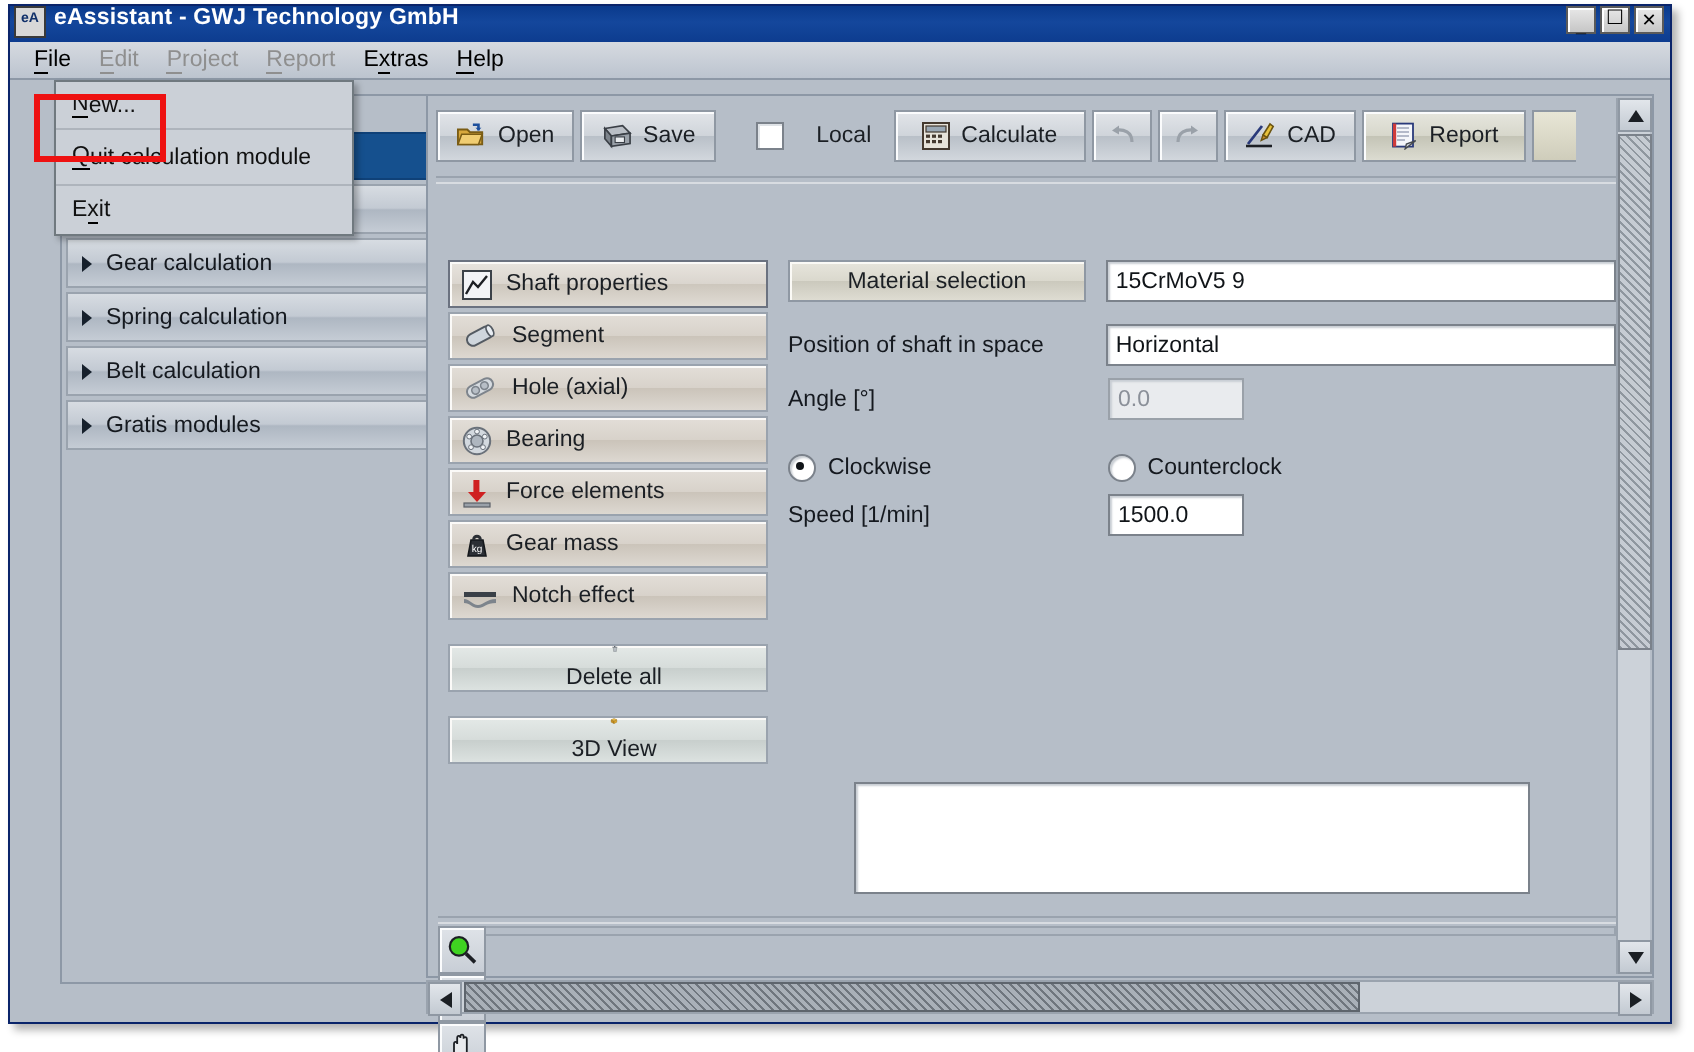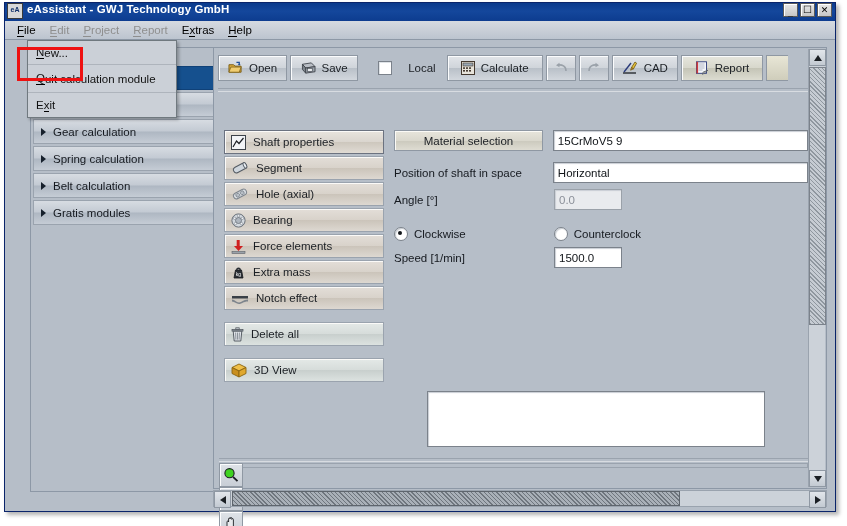--- a/index.html
+++ b/index.html
@@ -243,20 +243,21 @@
     font-size: 11.5px; color: #1b1f24;
     box-sizing: border-box;
     cursor: default;
   }
   .elem-btn.sel {
     background: linear-gradient(to bottom,#e8e4de 0%, #dad5ce 50%, #cdc7bd 51%, #e0dbd4 100%);
     border: 1px solid #6b7280;
   }
   .elem-btn.teal {
     background: linear-gradient(to bottom,#e4e9e7 0%, #d6dcda 50%, #c8cfcd 51%, #dce2e0 100%);
+    flex-direction: column;
   }
   .elem-gap { height: 10px; }
 
   
   .form {
     position: absolute;
     left: 180px; top: 82px;
     right: 18px;
   }
   .row { display: flex; align-items: center; margin-bottom: 6px; }
@@ -578,21 +579,21 @@
               <rect x="1" y="12.5" width="13" height="2" fill="#9aa1a9" stroke="#5a6068" stroke-width="0.6"></rect>
             </svg>
             <span>Force elements</span>
           </div>
           <div class="elem-btn">
             <svg width="15" height="15" viewBox="0 0 15 15">
               <path d="M3 13 L4.5 5 L10.5 5 L12 13 Z" fill="#2b2f35" stroke="#15181c" stroke-width="0.8"></path>
               <path d="M5.8 5 C5.8 2.5 9.2 2.5 9.2 5" fill="none" stroke="#2b2f35" stroke-width="1.5"></path>
               <text x="7.5" y="11.2" font-size="5" fill="#ffffff" text-anchor="middle" font-family="Liberation Sans, sans-serif">kg</text>
             </svg>
-            <span>Extra mass</span>
+            <span>Gear mass</span>
           </div>
           <div class="elem-btn">
             <svg width="18" height="13" viewBox="0 0 18 13">
               <path d="M1 4 L17 4 L17 6.5 L1 6.5 Z" fill="#3a4047"></path>
               <path d="M1 7.5 C4 7.5 5 10.5 8 10.5 C11 10.5 12 7.5 17 7.5 L17 9.5 C12 9.5 11 12 8 12 C5 12 4 9.5 1 9.5 Z" fill="#7d848c"></path>
             </svg>
             <span>Notch effect</span>
           </div>
 
           <div class="elem-gap"></div>

